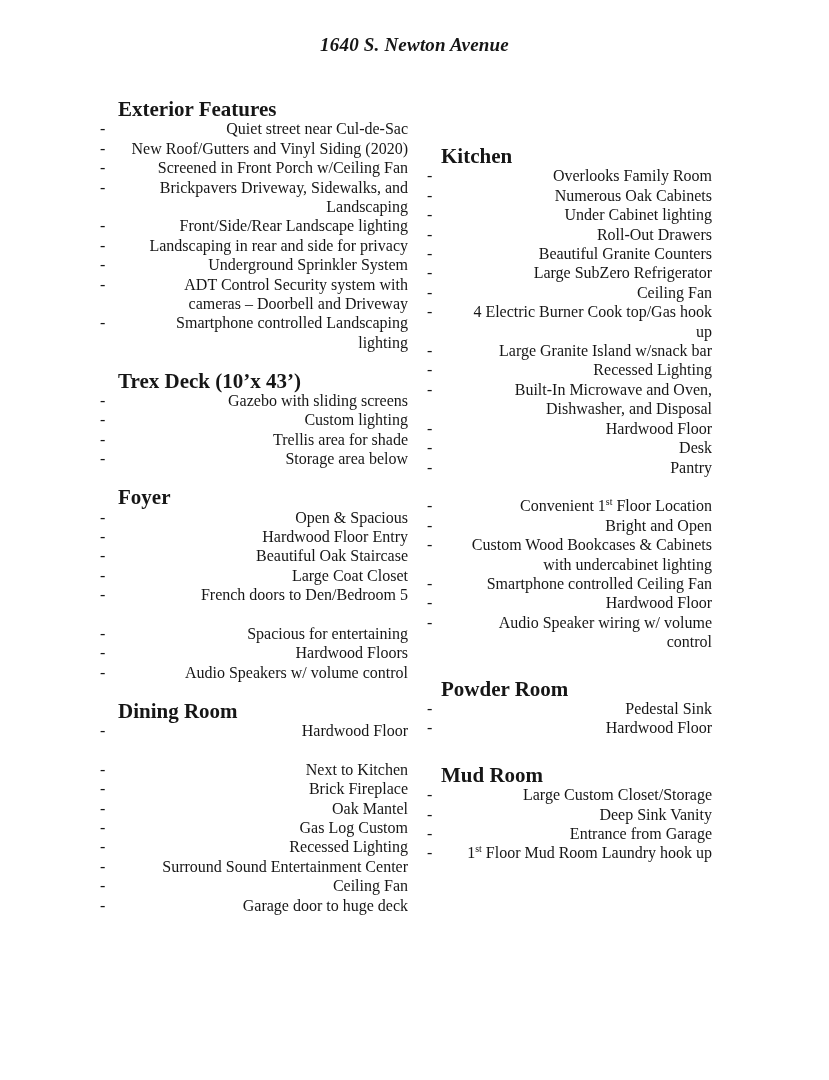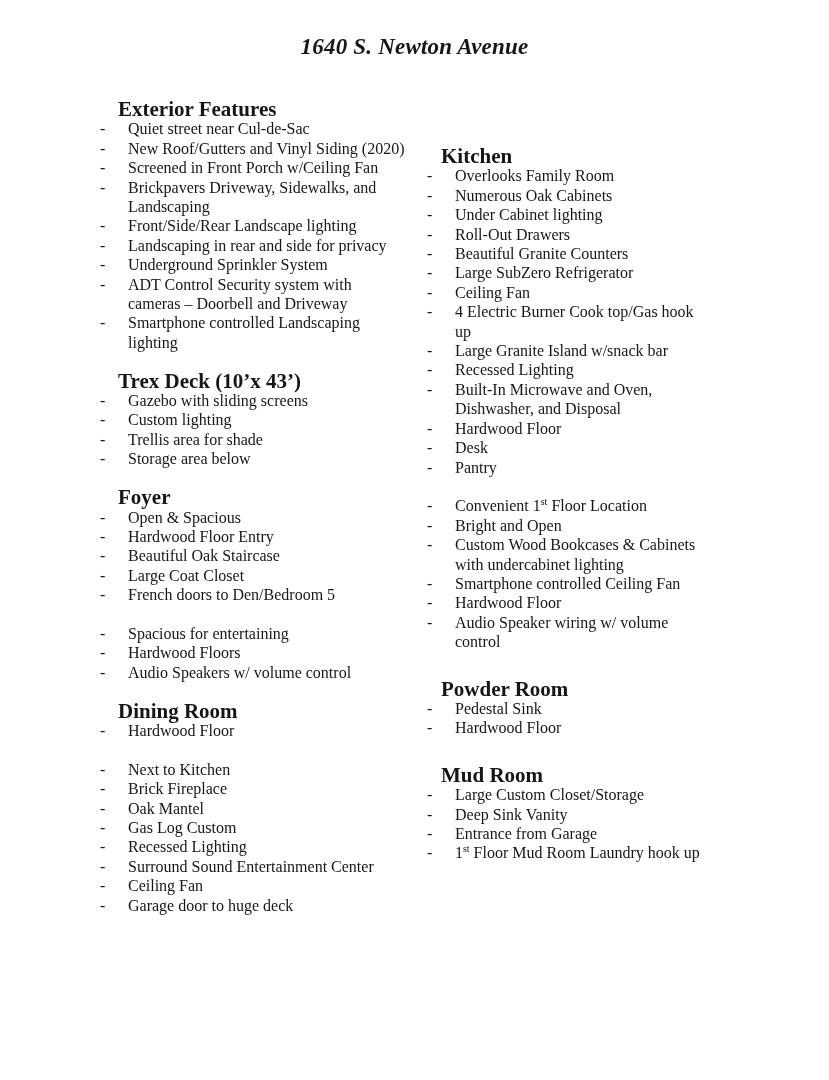--- a/index.html
+++ b/index.html
@@ -15,21 +15,21 @@
     overflow: hidden;
     font-family: "Liberation Serif", "DejaVu Serif", serif;
     color: #161616;
   }
   .doc-title {
     position: absolute;
     top: 34px;
     left: 0;
     width: 100%;
     text-align: center;
-    font-size: 23px;
+    font-size: 19px;
     font-weight: bold;
     font-style: italic;
     letter-spacing: 0.2px;
   }
   .column {
     position: absolute;
     font-size: 16px;
     line-height: 19.4px;
   }
   .col-left {
@@ -55,20 +55,21 @@
   .item {
     display: flex;
     align-items: flex-start;
   }
   .dash {
     flex: none;
     width: 28px;
   }
   .item-text {
     flex: 1;
+    text-align: right;
   }
   sup {
     font-size: 62%;
     line-height: 0;
     vertical-align: super;
   }
 </style>
 </head>
 <body>
 

